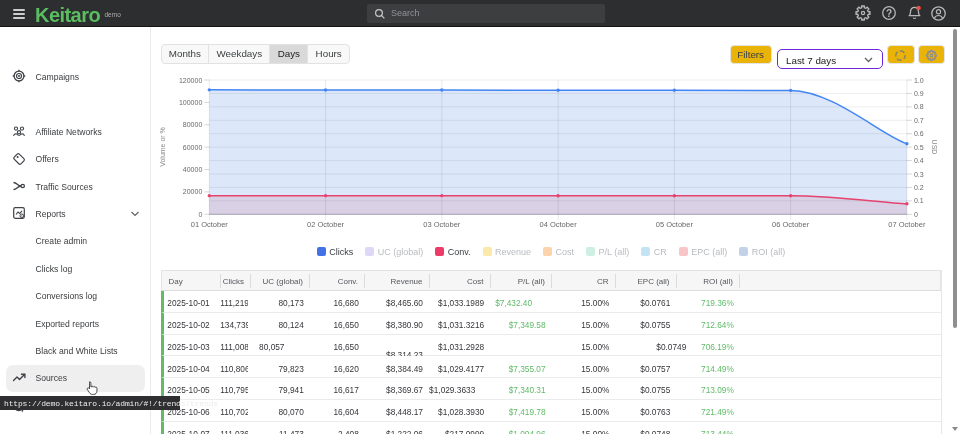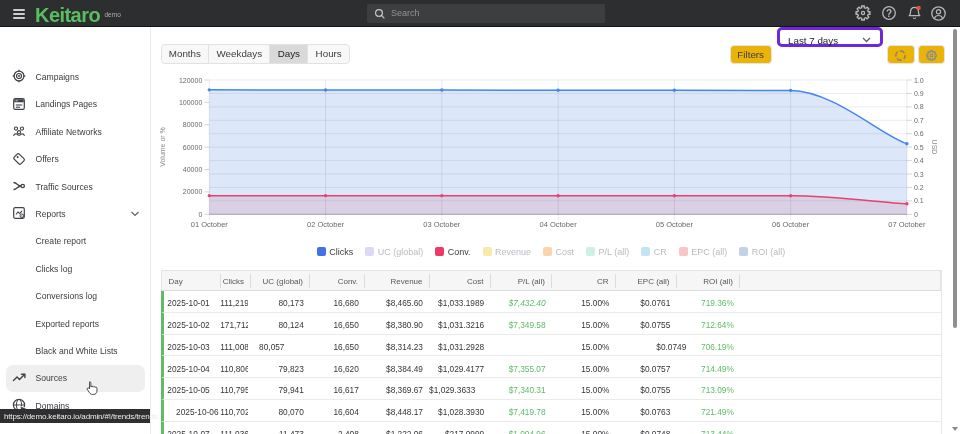--- a/index.html
+++ b/index.html
@@ -13,39 +13,39 @@
 .sitem { position:absolute; left:0; width:160px; height:27px; z-index:2; }
 .sicon { position:absolute; left:12px; top:6px; }
 .stext { position:absolute; left:35.5px; top:8.5px; font-size:8.6px; color:#393b3e; }
 .chev { position:absolute; }
 .shl { position:absolute; left:6px; top:338.3px; width:139px; height:26.5px; background:#efefef; border-radius:7px; z-index:1; }
 .tabs { position:absolute; left:160.5px; top:44px; height:19.5px; background:#f8f8f8; border:1px solid #e2e2e2; border-radius:4px; display:flex; z-index:5; }
 .tab { font-size:9.8px; color:#3c4043; padding:0 7.3px; line-height:17.5px; border-right:1px solid #e2e2e2; }
 .tab:last-child { border-right:none; }
 .tab.sel { background:#d9d9d9; color:#202124; }
 .btn { position:absolute; top:45px; height:19px; background:#eab308; border:1px solid #e4e4e4; border-radius:4px; font-size:9.8px; color:#3c4043; text-align:center; z-index:5; }
-.sel7 { position:absolute; left:777px; top:27px; width:105.5px; height:19.5px; background:#fff; border:3px solid #6d28d9; border-radius:5px; z-index:5; }
+.sel7 { position:absolute; left:777px; top:49px; width:105.5px; height:19.5px; background:#fff; border:1px solid #6d28d9; border-radius:5px; z-index:5; }
 .sel7 .t { position:absolute; left:8px; top:4.5px; font-size:9.8px; color:#202124; }
 .chart { position:absolute; left:158px; top:70px; }
 .axlab { font-size:7px; fill:#696969; }
 .axlab2 { font-size:7.5px; fill:#696969; }
 .axlab3 { font-size:7px; fill:#8a8a8a; }
 .legend { position:absolute; left:154px; top:246.5px; width:794px; display:flex; justify-content:center; align-items:center; gap:12px; z-index:3; }
 .litem { display:flex; align-items:center; gap:3.5px; }
 .lsq { width:9px; height:9px; border-radius:2px; display:inline-block; }
 .lact { font-size:9px; color:#3c4043; }
 .linact { font-size:9px; color:#b8bbc1; }
 .thead { position:absolute; left:160.5px; top:269.5px; width:780.0px; height:21.5px; background:#f6f6f7; border:1px solid #e3e3e4; border-bottom:1px solid #dcdcdd; z-index:4; }
 .hcell { position:absolute; top:6.5px; font-size:8px; color:#55575b; }
 .hsep { position:absolute; top:3.5px; height:14px; width:1px; background:#dcdcdd; }
 .trow { position:absolute; left:160.5px; width:780.0px; height:21.75px; border-bottom:1px solid #ebebec; border-left:3px solid #61bb67; background:#fff; z-index:3; }
 .cell { position:absolute; top:7.3px; font-size:8.3px; color:#35363a; white-space:nowrap; }
 .clip { overflow:hidden; }
 .tbl-r { position:absolute; left:940.5px; top:269.5px; width:1px; height:164.5px; background:#e7e7e8; z-index:4; }
-.status { position:absolute; left:0; top:409px; width:150px; height:13.5px; background:#2f2f31; z-index:20; }
+.status { position:absolute; left:0; top:396px; width:180px; height:13.5px; background:#2f2f31; z-index:20;font-family:Liberation Mono, monospace; }
 .status .u { position:absolute; left:4px; top:2.8px; font-size:8px; color:#ececec; letter-spacing:-0.15px; }
 .sbthumb { position:absolute; left:952.5px; top:29px; width:4.5px; height:299px; background:#8f8f8f; border-radius:2.5px; z-index:31; }
 .sbarrow { position:absolute; left:952px; top:427px; width:0; height:0; border-left:3.5px solid transparent; border-right:3.5px solid transparent; border-top:4.5px solid #8a8a8a; z-index:31; }
 </style></head>
 <body>
 <div class="topbar">
   <div class="burger" style="position:absolute;left:13px;top:9.2px;">
       <span></span>
       <span></span>
       <span></span>
@@ -84,30 +84,20 @@
           <circle cx="7" cy="7" r="4.9" fill="none" stroke="#3e4247" stroke-width="1.25"></circle>
           <circle cx="7" cy="7" r="2.5" fill="none" stroke="#3e4247" stroke-width="1.2"></circle>
           <circle cx="7" cy="7" r="1" fill="#3e4247"></circle>
           <line x1="7" y1="0.7" x2="7" y2="2.6" stroke="#3e4247" stroke-width="1.3"></line>
           <line x1="7" y1="11.4" x2="7" y2="13.3" stroke="#3e4247" stroke-width="1.3"></line>
           <line x1="0.7" y1="7" x2="2.6" y2="7" stroke="#3e4247" stroke-width="1.3"></line>
           <line x1="11.4" y1="7" x2="13.3" y2="7" stroke="#3e4247" stroke-width="1.3"></line>
         </svg></span>
       <span class="stext">Campaigns</span>
     </div>
-    <div class="sitem" style="top:63.8px">
-      <span class="sicon"><svg width="14" height="14" viewBox="0 0 14 14">
-          <rect x="1.7" y="1.7" width="10.6" height="10.6" rx="1.6" fill="none" stroke="#3e4247" stroke-width="1.2"></rect>
-          <path d="M2.3 2.3 h9.4 v3 h-9.4 z" fill="#3e4247"></path>
-          <rect x="3.6" y="3.4" width="2.2" height="0.9" rx="0.4" fill="#fff"></rect>
-          <line x1="3.8" y1="8" x2="10.2" y2="8" stroke="#3e4247" stroke-width="1.1"></line>
-          <line x1="3.8" y1="10.2" x2="8" y2="10.2" stroke="#3e4247" stroke-width="1.1"></line>
-        </svg></span>
-      <span class="stext">Landings Pages</span>
-    </div>
     <div class="sitem" style="top:91.2px">
       <span class="sicon"><svg width="14" height="14" viewBox="0 0 14 14">
           <circle cx="4" cy="4.6" r="1.6" fill="none" stroke="#3e4247" stroke-width="1.1"></circle>
           <circle cx="10" cy="4.6" r="1.6" fill="none" stroke="#3e4247" stroke-width="1.1"></circle>
           <circle cx="7" cy="8.2" r="1.6" fill="none" stroke="#3e4247" stroke-width="1.1"></circle>
           <path d="M1.5 11.8 a2.6 2.6 0 0 1 5 0" fill="none" stroke="#3e4247" stroke-width="1.1"></path>
           <path d="M7.5 11.8 a2.6 2.6 0 0 1 5 0" fill="none" stroke="#3e4247" stroke-width="1.1"></path>
         </svg></span>
       <span class="stext">Affiliate Networks</span>
     </div>
@@ -132,21 +122,21 @@
           <path d="M4 8.5 L6 6 L7.8 7.5 L10 4.8" fill="none" stroke="#3e4247" stroke-width="1.1"></path>
           <circle cx="9.8" cy="9.8" r="1.8" fill="#fff" stroke="#3e4247" stroke-width="1"></circle>
           <circle cx="9.8" cy="9.8" r="0.6" fill="#3e4247"></circle>
         </svg></span>
       <span class="stext">Reports</span>
     </div>
     <svg class="chev" width="10" height="6" viewBox="0 0 10 6" style="left:130px;top:184px">
       <path d="M1.5 1 L5 4.5 L8.5 1" fill="none" stroke="#5f6368" stroke-width="1.2"></path>
     </svg>
     <div class="sitem" style="top:200.8px">
-      <span class="stext">Create report</span>
+      <span class="stext">Create admin</span>
     </div>
     <div class="sitem" style="top:228.2px">
       <span class="stext">Clicks log</span>
     </div>
     <div class="sitem" style="top:255.6px">
       <span class="stext">Conversions log</span>
     </div>
     <div class="sitem" style="top:283.0px">
       <span class="stext">Exported reports</span>
     </div>
@@ -340,43 +330,43 @@
     <div class="hsep" style="left:514.0px"></div>
     <div class="hsep" style="left:577.5px"></div>
   </div>
 <div class="trow" style="top:291.0px">
     <div class="cell" style="left:3.8px;width:60px;text-align:left">2025-10-01</div>
     <div class="cell clip" style="left:56.7px;width:27.8px;text-align:left">111,219</div>
     <div class="cell" style="left:76.3px;width:64px;text-align:right;">80,173</div>
     <div class="cell" style="left:131.3px;width:64px;text-align:right;">16,680</div>
     <div class="cell" style="left:195.5px;width:64px;text-align:right;">$8,465.60</div>
     <div class="cell" style="left:256.7px;width:64px;text-align:right;">$1,033.1989</div>
-    <div class="cell" style="left:318.1px;width:64px;text-align:right;color:#5fba68;font-style:italic;">$7,432.40</div>
+    <div class="cell" style="left:318.1px;width:64px;text-align:center;color:#5fba68;">$7,432.40</div>
     <div class="cell" style="left:381.9px;width:64px;text-align:right;">15.00%</div>
     <div class="cell" style="left:442.8px;width:64px;text-align:right;">$0.0761</div>
     <div class="cell" style="left:506.3px;width:64px;text-align:right;color:#5fba68;">719.36%</div>
   </div>
 <div class="trow" style="top:312.75px">
     <div class="cell" style="left:3.8px;width:60px;text-align:left">2025-10-02</div>
-    <div class="cell clip" style="left:56.7px;width:27.8px;text-align:left">171,712</div>
+    <div class="cell clip" style="left:56.7px;width:27.8px;text-align:left">134,739</div>
     <div class="cell" style="left:76.3px;width:64px;text-align:right;">80,124</div>
     <div class="cell" style="left:131.3px;width:64px;text-align:right;">16,650</div>
     <div class="cell" style="left:195.5px;width:64px;text-align:right;">$8,380.90</div>
     <div class="cell" style="left:256.7px;width:64px;text-align:right;">$1,031.3216</div>
     <div class="cell" style="left:318.1px;width:64px;text-align:right;color:#5fba68;">$7,349.58</div>
     <div class="cell" style="left:381.9px;width:64px;text-align:right;">15.00%</div>
     <div class="cell" style="left:442.8px;width:64px;text-align:right;">$0.0755</div>
     <div class="cell" style="left:506.3px;width:64px;text-align:right;color:#5fba68;">712.64%</div>
   </div>
 <div class="trow" style="top:334.5px">
     <div class="cell" style="left:3.8px;width:60px;text-align:left">2025-10-03</div>
     <div class="cell clip" style="left:56.7px;width:27.8px;text-align:left">111,008</div>
     <div class="cell" style="left:76.3px;width:64px;text-align:center;">80,057</div>
     <div class="cell" style="left:131.3px;width:64px;text-align:right;">16,650</div>
-    <div class="cell" style="left:195.5px;width:64px;text-align:right;">$8,314.23</div>
+    <div class="cell" style="left:195.5px;width:64px;text-align:right;margin-top:8px;">$8,314.23</div>
     <div class="cell" style="left:256.7px;width:64px;text-align:right;">$1,031.2928</div>
     <div class="cell" style="left:318.1px;width:64px;text-align:right;color:#5fba68;margin-top:24px;">$7,282.94</div>
     <div class="cell" style="left:381.9px;width:64px;text-align:right;">15.00%</div>
     <div class="cell" style="left:442.8px;width:80px;text-align:right;">$0.0749</div>
     <div class="cell" style="left:506.3px;width:64px;text-align:right;color:#5fba68;">706.19%</div>
   </div>
 <div class="trow" style="top:356.25px">
     <div class="cell" style="left:3.8px;width:60px;text-align:left">2025-10-04</div>
     <div class="cell clip" style="left:56.7px;width:27.8px;text-align:left">110,806</div>
     <div class="cell" style="left:76.3px;width:64px;text-align:right;">79,823</div>
@@ -394,21 +384,21 @@
     <div class="cell" style="left:76.3px;width:64px;text-align:right;">79,941</div>
     <div class="cell" style="left:131.3px;width:64px;text-align:right;">16,617</div>
     <div class="cell" style="left:195.5px;width:64px;text-align:right;">$8,369.67</div>
     <div class="cell" style="left:256.7px;width:64px;text-align:center;">$1,029.3633</div>
     <div class="cell" style="left:318.1px;width:64px;text-align:right;color:#5fba68;">$7,340.31</div>
     <div class="cell" style="left:381.9px;width:64px;text-align:right;">15.00%</div>
     <div class="cell" style="left:442.8px;width:64px;text-align:right;">$0.0755</div>
     <div class="cell" style="left:506.3px;width:64px;text-align:right;color:#5fba68;">713.09%</div>
   </div>
 <div class="trow" style="top:399.75px">
-    <div class="cell" style="left:3.8px;width:60px;text-align:center">2025-10-06</div>
+    <div class="cell" style="left:3.8px;width:60px;text-align:left">2025-10-06</div>
     <div class="cell clip" style="left:56.7px;width:27.8px;text-align:left">110,702</div>
     <div class="cell" style="left:76.3px;width:64px;text-align:right;">80,070</div>
     <div class="cell" style="left:131.3px;width:64px;text-align:right;">16,604</div>
     <div class="cell" style="left:195.5px;width:64px;text-align:right;">$8,448.17</div>
     <div class="cell" style="left:256.7px;width:64px;text-align:right;">$1,028.3930</div>
     <div class="cell" style="left:318.1px;width:64px;text-align:right;color:#5fba68;">$7,419.78</div>
     <div class="cell" style="left:381.9px;width:64px;text-align:right;">15.00%</div>
     <div class="cell" style="left:442.8px;width:64px;text-align:right;">$0.0763</div>
     <div class="cell" style="left:506.3px;width:64px;text-align:right;color:#5fba68;">721.49%</div>
   </div>

